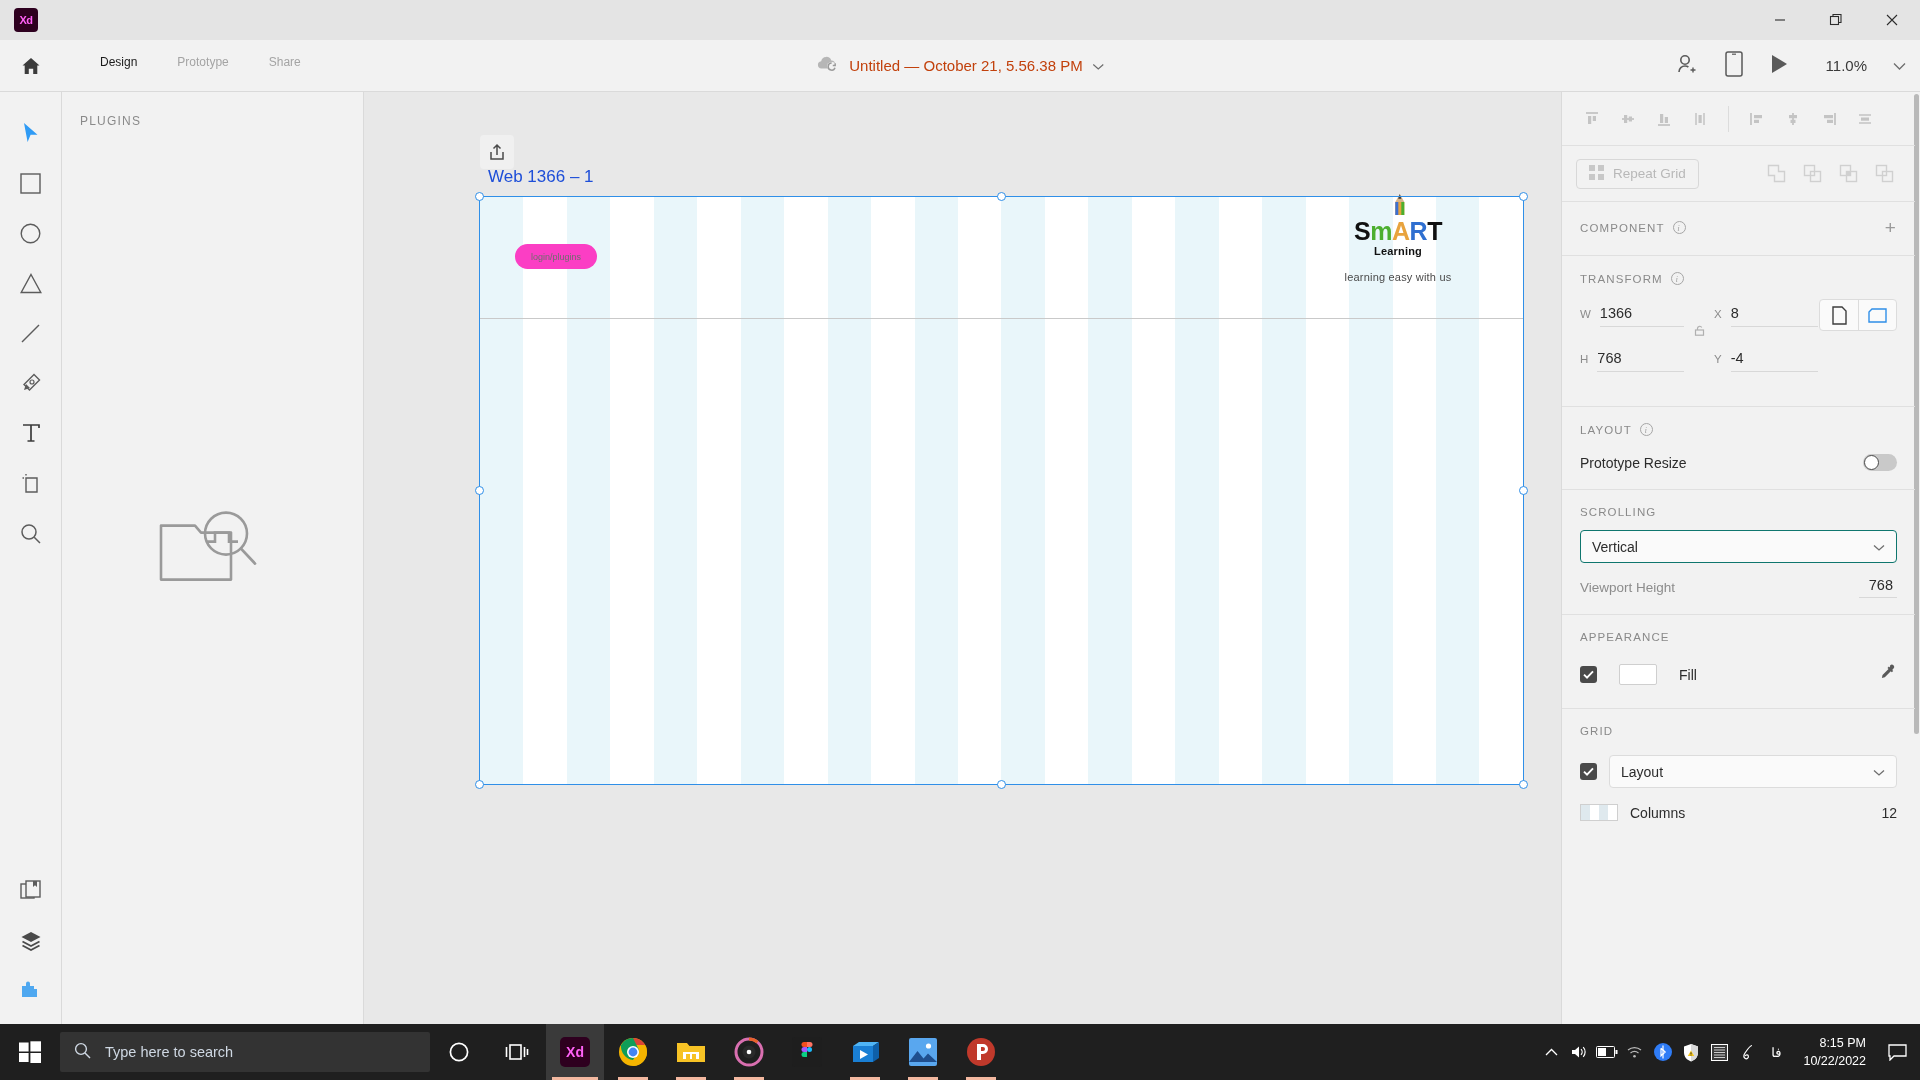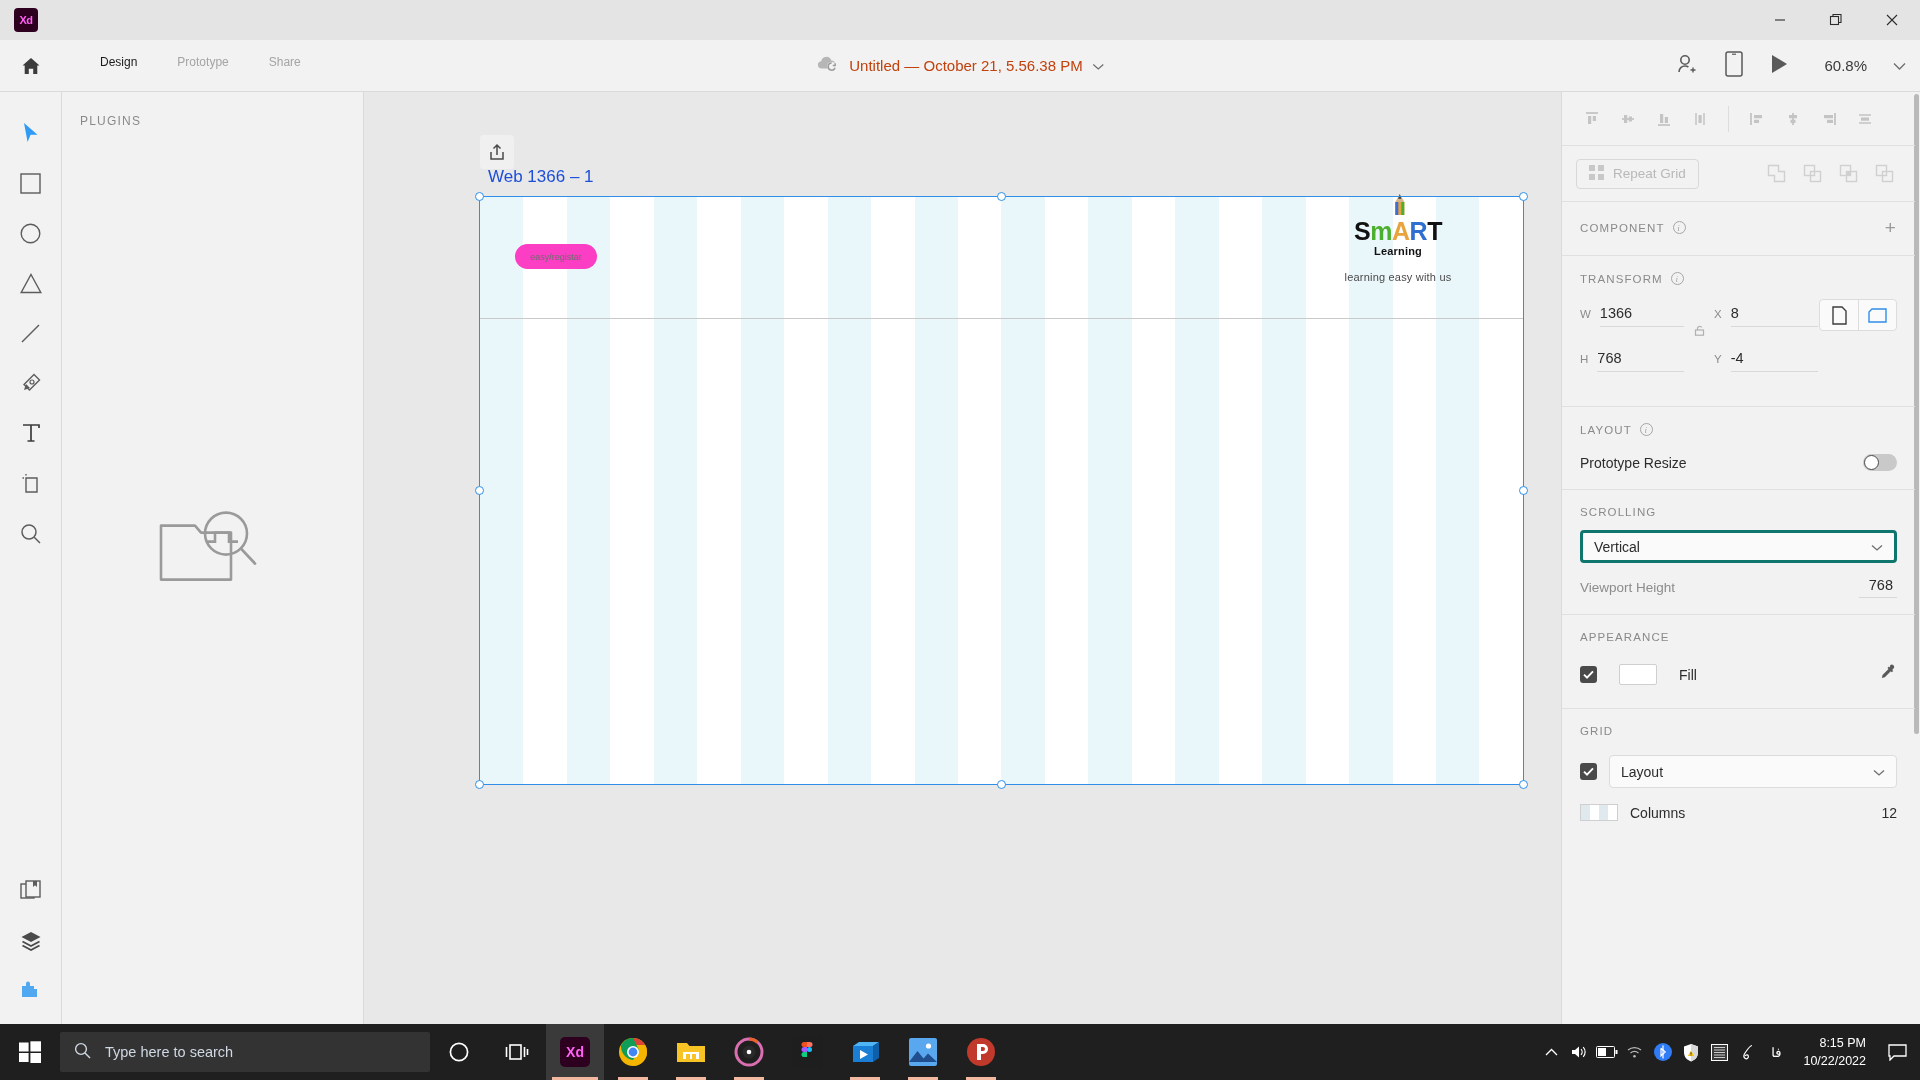--- a/index.html
+++ b/index.html
@@ -214,21 +214,21 @@
   .toggle {
     width: 34px; height: 17px; border-radius: 9px; background: #c9c9c9;
     position: relative;
   }
   .toggle .knob {
     position: absolute; left: 1px; top: 1px; width: 15px; height: 15px;
     border-radius: 50%; background: #fff; border: 1.5px solid #4a4a4a;
   }
   .select {
     display: flex; align-items: center; justify-content: space-between;
-    height: 33px; border: 3px solid #0f766e; border-radius: 4px;
+    height: 33px; border: 1px solid #0f766e; border-radius: 4px;
     background: #fafafa; padding: 0 11px; font-size: 14px; color: #2c2c2c;
     margin: 12px 0 0 0;
   }
   .kv-row {
     display: flex; align-items: center; justify-content: space-between;
     padding: 14px 0 16px 0; font-size: 13.5px;
   }
   .kv-row .k { color: #8c8c8c; }
   .kv-row .v { color: #2c2c2c; font-size: 14.5px; border-bottom: 1px solid #d8d8d8; padding: 0 4px 4px 10px; }
   .appear-row { display: flex; align-items: center; gap: 22px; padding: 16px 0 22px 0; }
@@ -351,21 +351,21 @@
         <svg width="18" height="26" viewBox="0 0 18 26">
           <rect x="1" y="1" width="16" height="24" rx="2" fill="none" stroke="#5a5a5a" stroke-width="1.5"></rect>
           <path d="M7 3.2h4" stroke="#5a5a5a" stroke-width="1.2"></path>
         </svg>
       </span>
       <span>
         <svg width="20" height="22" viewBox="0 0 20 22">
             <path d="M3 2l15 9-15 9z" fill="#5a5a5a"></path>
           </svg>
       </span>
-      <span class="zoom-val">60.8%</span>
+      <span class="zoom-val">11.0%</span>
       <span>
         <svg width="13" height="9" viewBox="0 0 13 9">
             <path d="M1 1.5L6.5 7 12 1.5" fill="none" stroke="#6e6e6e" stroke-width="1.3"></path>
           </svg>
       </span>
     </div>
   </div>
 
   <div class="toolbar">
     <div class="tool">
@@ -488,21 +488,21 @@
             <i class="grid-col on"></i>
             <i class="grid-col"></i>
           <i class="grid-col on"></i>
             <i class="grid-col"></i>
             <i class="grid-col on"></i>
             <i class="grid-col"></i>
         </div>
 
         <div class="header-divider"></div>
 
-        <div class="login-pill">easy/registar</div>
+        <div class="login-pill">login/plugins</div>
 
         <div class="brand">
           <div class="brand-wordmark">
             <span class="pencil">
               <svg width="30" height="30" viewBox="0 0 30 30">
                 <path d="M15 1l4.5 8h-9z" fill="#d8b48a"></path>
                 <path d="M13.4 5.8h3.2L15 1z" fill="#3a3a3a"></path>
                 <rect x="10.5" y="9" width="9" height="13" fill="#e8a33d"></rect>
                 <rect x="10.5" y="9" width="3" height="13" fill="#3c6fd0"></rect>
                 <rect x="16.5" y="9" width="3" height="13" fill="#4caf2f"></rect>

